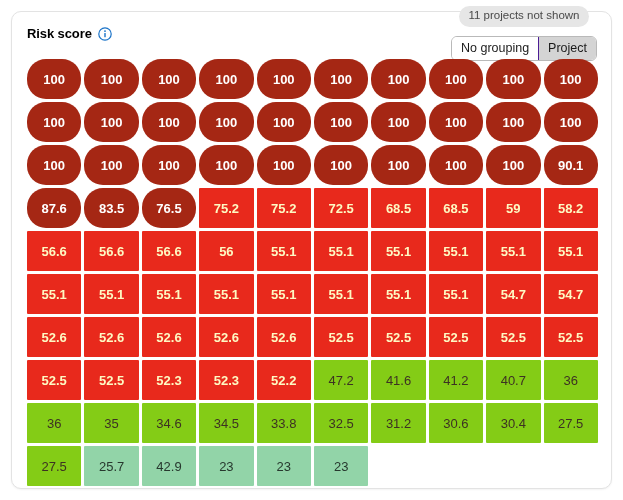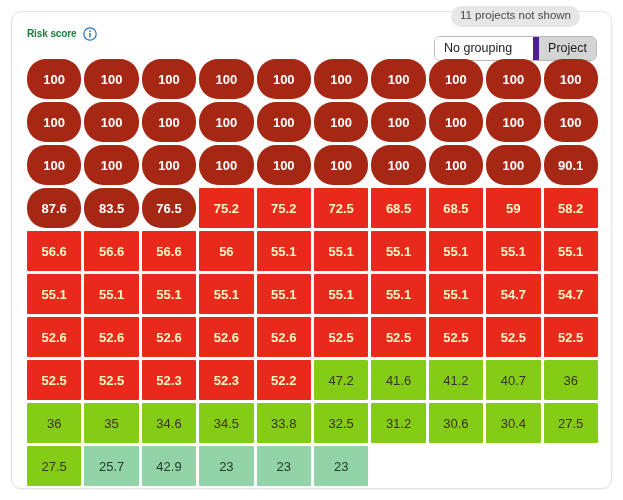--- a/index.html
+++ b/index.html
@@ -37,23 +37,23 @@
     align-items: center;
     padding: 0 14px 0 15px;
     box-sizing: border-box;
   }
   .title-wrap {
     display: flex;
     align-items: center;
     gap: 6px;
   }
   .card-title {
-    font-size: 10px;
+    font-size: 13px;
     font-weight: bold;
-    color: #15803d;
+    color: #000000;
     letter-spacing: -0.1px;
     white-space: nowrap;
     text-align: center;
   }
   .info-icon {
     width: 14px;
     height: 14px;
     display: inline-block;
     line-height: 0;
     cursor: pointer;
@@ -75,39 +75,38 @@
     line-height: 1;
   }
   .segmented {
     display: flex;
     border: 1px solid #b9b9b9;
     border-radius: 6px;
     overflow: hidden;
     background: #ffffff;
     height: 25px;
     box-sizing: border-box;
-    gap: 12px;
   }
   .seg-btn {
     font-size: 12.5px;
     color: #1b1b1b;
     background: #ffffff;
     border: none;
     padding: 0 9px;
     height: 100%;
     display: flex;
     align-items: center;
     justify-content: center;
     cursor: pointer;
     font-family: "Liberation Sans", sans-serif;
     white-space: nowrap;
   }
   .seg-btn.active {
     background: #d4d4d4;
-    border-left: 6px solid #4c1d95;
+    border-left: 1px solid #4c1d95;
   }
 
   .grid {
     position: absolute;
     left: 15px;
     top: 47px;
     width: 571px;
     display: flex;
     flex-direction: column;
     gap: 3px;

